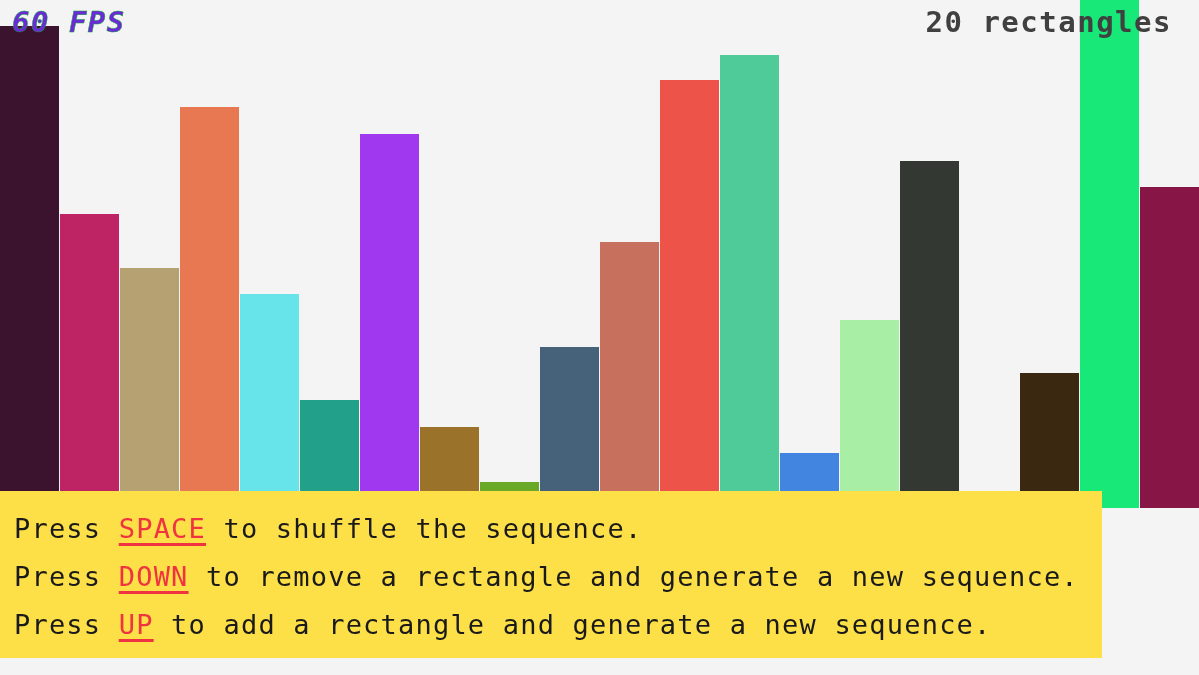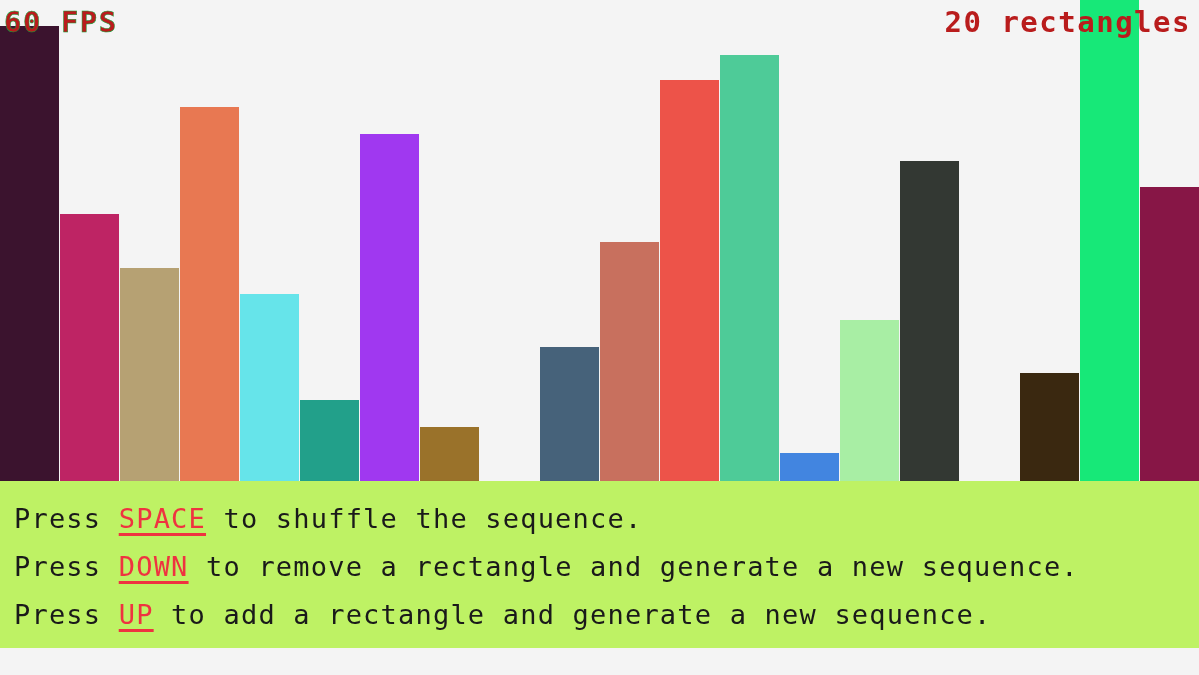--- a/index.html
+++ b/index.html
@@ -32,35 +32,36 @@
     position:absolute;
     top:8px;
     font-family:"DejaVu Sans Mono", "Liberation Mono", monospace;
     font-size:29px;
     font-weight:700;
     letter-spacing:1.5px;
     line-height:1;
     white-space:nowrap;
   }
   #fps-counter {
-    left:4px;
-    color:#b91c1c;
+    left:12px;
+    color:#6d28d9;
+    font-style:italic;
     -webkit-text-stroke:0.5px #11a23a;
   }
   #rect-count {
-    right:8px;
-    color:#b91c1c;
+    right:27px;
+    color:#404040;
   }
 
   
   #instructions {
     position:absolute;
-    left:0; top:481px;
-    width:1199px; height:167px;
-    background:#bef264;
+    left:0; top:491px;
+    width:1102px; height:167px;
+    background:#fde047;
     padding:14px 0 0 14px;
   }
   .instruction-line {
     font-family:"DejaVu Sans Mono", "Liberation Mono", monospace;
     font-size:27px;
     line-height:48px;
     color:#1a1a1a;
     letter-spacing:1.2px;
     white-space:nowrap;
   }

